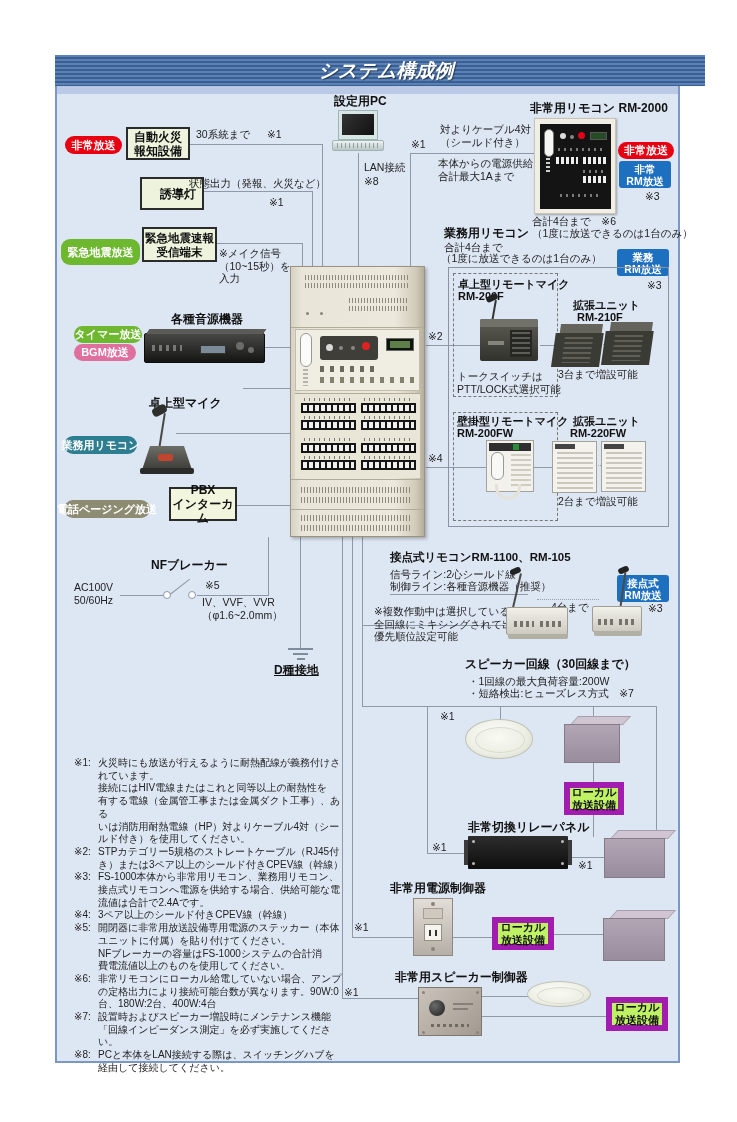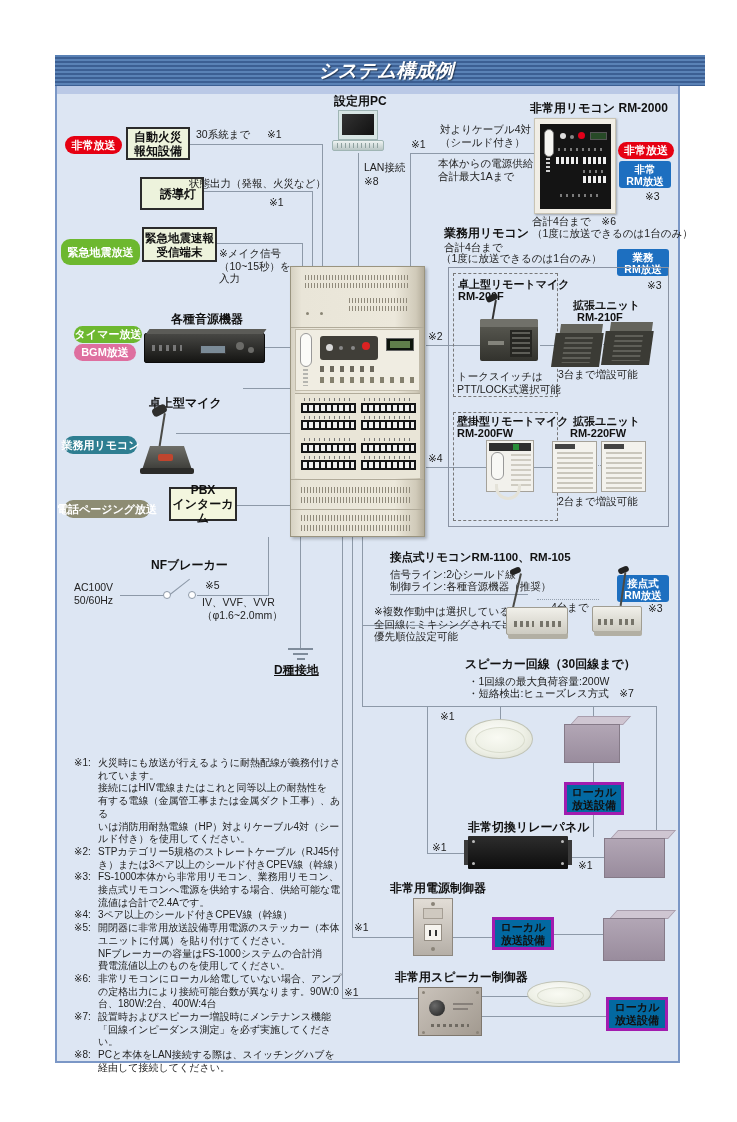--- a/index.html
+++ b/index.html
@@ -15,21 +15,21 @@
   .hl{position:absolute;height:1px;background:#8d99a8;}
   .vl{position:absolute;width:1px;background:#8d99a8;}
   .dl{position:absolute;height:0;border-top:1px dotted #94a0ae;}
   .txt{position:absolute;font-size:10.5px;line-height:12.5px;color:#222;white-space:pre-line;}
   .bld{position:absolute;font-size:12px;line-height:13.5px;font-weight:bold;color:#111;white-space:pre-line;}
   .bld11{position:absolute;font-size:11px;line-height:12.5px;font-weight:bold;color:#111;white-space:pre-line;}
   .ref{position:absolute;font-size:10.5px;color:#222;}
   .pill{position:absolute;color:#fff;font-weight:bold;font-size:11px;display:flex;align-items:center;justify-content:center;border-radius:9px;white-space:nowrap;}
   .bbadge{position:absolute;color:#fff;font-weight:bold;font-size:10.5px;line-height:12px;display:flex;align-items:center;justify-content:center;text-align:center;border-radius:3px;white-space:pre-line;background:#1d6fc0;}
   .gbox{position:absolute;background:#edf3dc;border:2px solid #2b2b2b;display:flex;align-items:center;justify-content:center;text-align:center;font-weight:bold;font-size:12px;line-height:14px;white-space:pre-line;color:#111;box-sizing:border-box;}
-  .lbox{position:absolute;background:#0369a1;border:3px solid #a21caf;display:flex;align-items:center;justify-content:center;text-align:center;font-weight:bold;font-size:11px;line-height:13px;white-space:pre-line;color:#111;box-sizing:border-box;}
+  .lbox{position:absolute;background:#bef264;border:6px solid #a21caf;display:flex;align-items:center;justify-content:center;text-align:center;font-weight:bold;font-size:11px;line-height:13px;white-space:pre-line;color:#111;box-sizing:border-box;}
   .dashbox{position:absolute;border:1px dashed #777;}
   .solidbox{position:absolute;border:1px solid #8a93a3;}
   .circ{position:absolute;width:8px;height:8px;border:1px solid #8d99a8;border-radius:50%;background:#fff;box-sizing:border-box;}
   .fn{position:absolute;left:74px;top:757px;width:272px;}
   .fnrow{display:flex;font-size:10px;line-height:12.7px;color:#222;}
   .fnref{flex:0 0 24px;}
   .fntext{flex:1;white-space:pre-line;}
   .dev{position:absolute;}
   .ellip{position:absolute;border-radius:50%;background:radial-gradient(ellipse at 45% 40%,#ffffff,#eef0e6 55%,#d4d7c9);border:1px solid #c0c3b5;box-sizing:border-box;}
   .ellipin{position:absolute;border-radius:50%;border:1px solid #d9dccd;background:radial-gradient(ellipse at 45% 40%,#f9faf3,#e8ebdf);}

